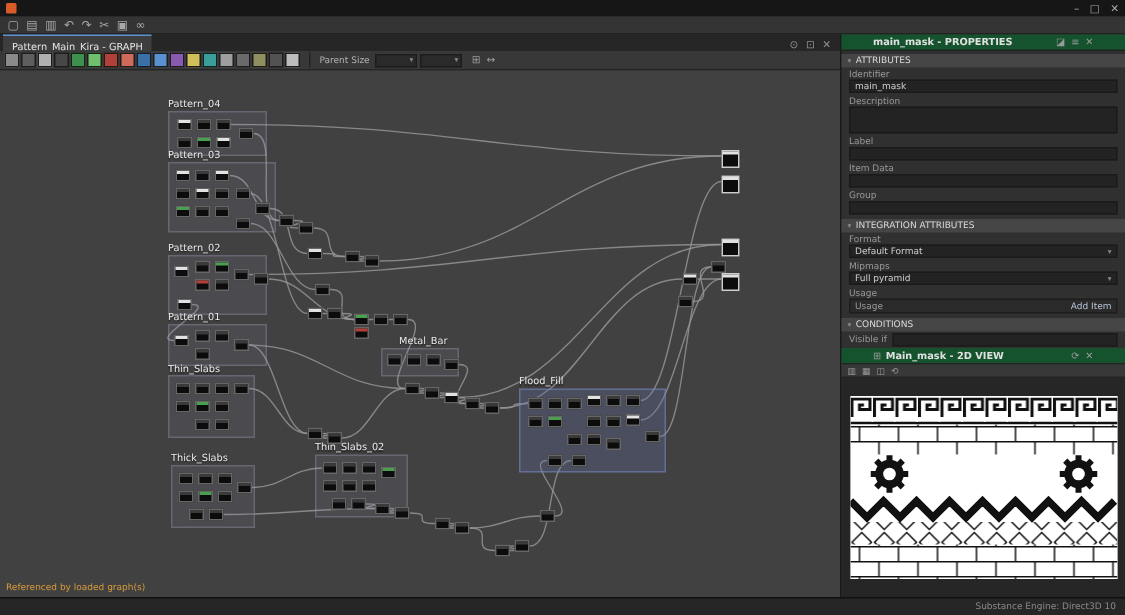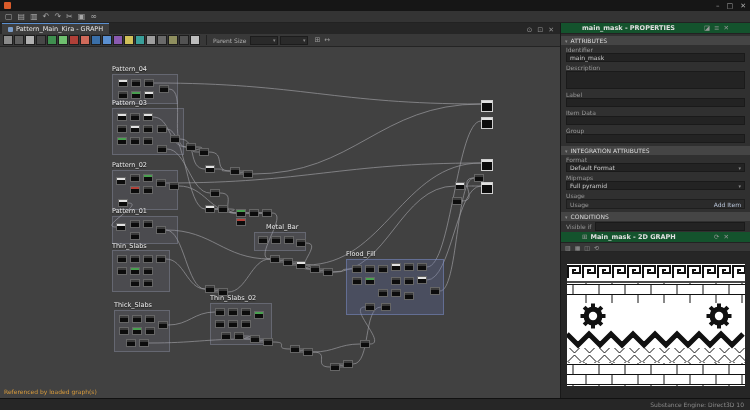--- a/index.html
+++ b/index.html
@@ -12,21 +12,21 @@
   .win-controls span{cursor:default;}
   
   .menubar{height:10px;background:#2e2e2e;display:flex;gap:9px;align-items:center;padding:0 6px;font-size:6.5px;color:#c4c4c4;border-bottom:1px solid #1f1f1f;flex:0 0 auto;}
   
   .toolbar1{height:12px;background:#343434;display:flex;gap:5px;align-items:center;padding:0 5px;font-size:8px;color:#a8a8a8;border-bottom:1px solid #222;flex:0 0 auto;}
   .toolbar1 .gicon{line-height:10px;}
   .main{flex:1;display:flex;min-height:0;}
   .left-col{width:560px;display:flex;flex-direction:column;min-height:0;}
   
   .tabbar{height:11px;background:#262626;display:flex;align-items:flex-end;padding:0 2px;flex:0 0 auto;}
-  .tab{height:11px;background:#3e3e3e;border-top:1px solid #5a8fd0;display:flex;align-items:center;gap:3px;padding:0 6px;font-size:6.5px;color:#e6e6e6;}
+  .tab{height:11px;background:#3e3e3e;border-top:1px solid #5a8fd0;display:flex;align-items:center;gap:3px;padding:0 6px;font-size:6.5px;color:#e6e6e6;flex-direction:column;}
   .tab-dot{width:5px;height:5px;background:#7a9cc8;border-radius:1px;}
   .tab-icons{margin-left:auto;display:flex;gap:5px;font-size:7px;color:#8f8f8f;padding-right:4px;align-items:center;}
   
   .toolbar2{height:13px;background:#383838;display:flex;align-items:center;gap:2px;padding:0 3px;border-bottom:1px solid #242424;flex:0 0 auto;}
   .palette{display:flex;gap:1px;align-items:center;}
   .color-icon{width:10px;height:10px;border:1px solid #1d1d1d;display:inline-block;}
   .sep{width:1px;height:10px;background:#222;margin:0 4px;}
   .ps-label{font-size:6px;color:#b0b0b0;margin-right:2px;white-space:nowrap;}
   .combo{width:28px;height:9px;background:#2a2a2a;border:1px solid #1c1c1c;display:flex;align-items:center;justify-content:space-between;padding:0 2px;font-size:5.5px;color:#aaa;}
   .caret{font-size:5px;color:#8a8a8a;}
@@ -637,21 +637,21 @@
         <div class="field vrow">
           <span class="flabel">Visible if</span>
           <div class="input vinput"></div>
         </div>
       </div>
 
       <div class="panel-header">
         <span class="hdr-icons" style="margin-left:0">
             <span class="gicon">⊞</span>
           </span>
-        <span>Main_mask - 2D GRAPH</span>
+        <span>Main_mask - 2D VIEW</span>
         <span class="hdr-icons">
             <span class="gicon">⟳</span>
             <span class="gicon">✕</span>
           </span>
       </div>
       <div class="view2d-toolbar">
           <span class="gicon">▥</span>
           <span class="gicon">▦</span>
           <span class="gicon">◫</span>
           <span class="gicon">⟲</span>

